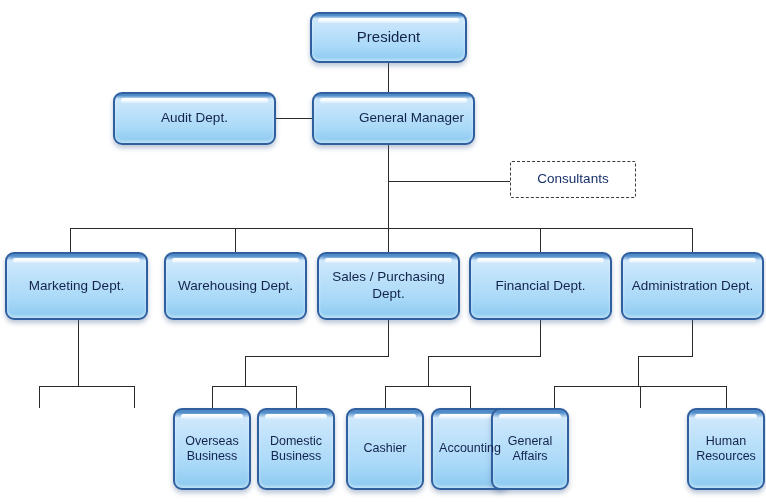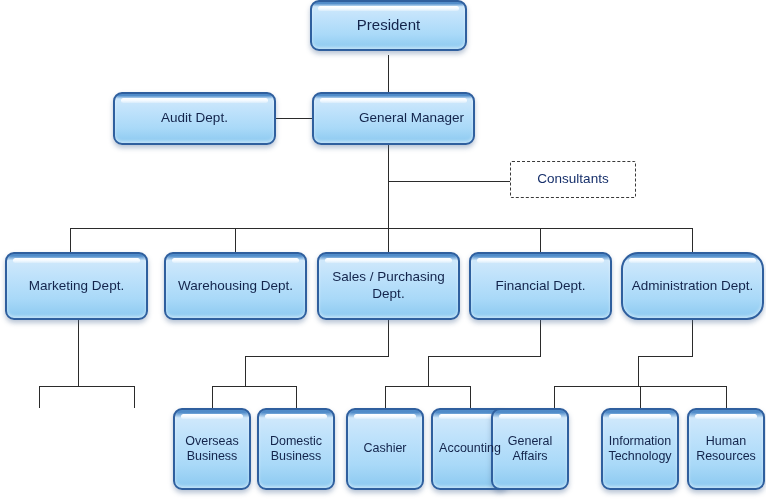--- a/index.html
+++ b/index.html
@@ -127,21 +127,21 @@
   <div class="line v" style="left:470px; top:386px; height:22px;"></div>
 
   <div class="line v" style="left:692px; top:320px; height:36px;"></div>
   <div class="line h" style="left:638px; top:356px; width:55px;"></div>
   <div class="line v" style="left:638px; top:356px; height:30px;"></div>
   <div class="line h" style="left:554px; top:386px; width:172px;"></div>
   <div class="line v" style="left:554px; top:386px; height:22px;"></div>
   <div class="line v" style="left:640px; top:386px; height:22px;"></div>
   <div class="line v" style="left:726px; top:386px; height:22px;"></div>
 
-  <div class="node sz-lg" style="left:310px; top:0; width:157px; height:51px;">
+  <div class="node sz-lg" style="left:310px; top:12px; width:157px; height:51px;">
     <span class="label">President</span>
   </div>
 
   <div class="node sz-md" style="left:113px; top:92px; width:163px; height:53px;">
     <span class="label">Audit Dept.</span>
   </div>
 
   <div class="node sz-md" style="left:312px; top:92px; width:163px; height:53px;padding-left:36px;">
     <span class="label">General Manager</span>
   </div>
@@ -159,21 +159,21 @@
   </div>
 
   <div class="node sz-md" style="left:317px; top:252px; width:143px; height:68px;">
     <span class="label">Sales / Purchasing Dept.</span>
   </div>
 
   <div class="node sz-md" style="left:469px; top:252px; width:143px; height:68px;">
     <span class="label">Financial Dept.</span>
   </div>
 
-  <div class="node sz-md" style="left:621px; top:252px; width:143px; height:68px;border-radius:17px;">
+  <div class="node sz-md" style="left:621px; top:252px; width:143px; height:68px;">
     <span class="label">Administration Dept.</span>
   </div>
 
 
 
   <div class="node sz-sm" style="left:173px; top:408px; width:78px; height:82px;">
     <span class="label">Overseas Business</span>
   </div>
 
   <div class="node sz-sm" style="left:257px; top:408px; width:78px; height:82px;">
@@ -185,21 +185,18 @@
   </div>
 
   <div class="node sz-sm" style="left:431px; top:408px; width:78px; height:82px;">
     <span class="label">Accounting</span>
   </div>
 
   <div class="node sz-sm" style="left:491px; top:408px; width:78px; height:82px;">
     <span class="label">General Affairs</span>
   </div>
 
-  <div class="node sz-sm" style="left:601px; top:408px; width:78px; height:82px;">
-    <span class="label">Information Technology</span>
-  </div>
 
   <div class="node sz-sm" style="left:687px; top:408px; width:78px; height:82px;">
     <span class="label">Human Resources</span>
   </div>
 
 </div>
 
 </body></html>

